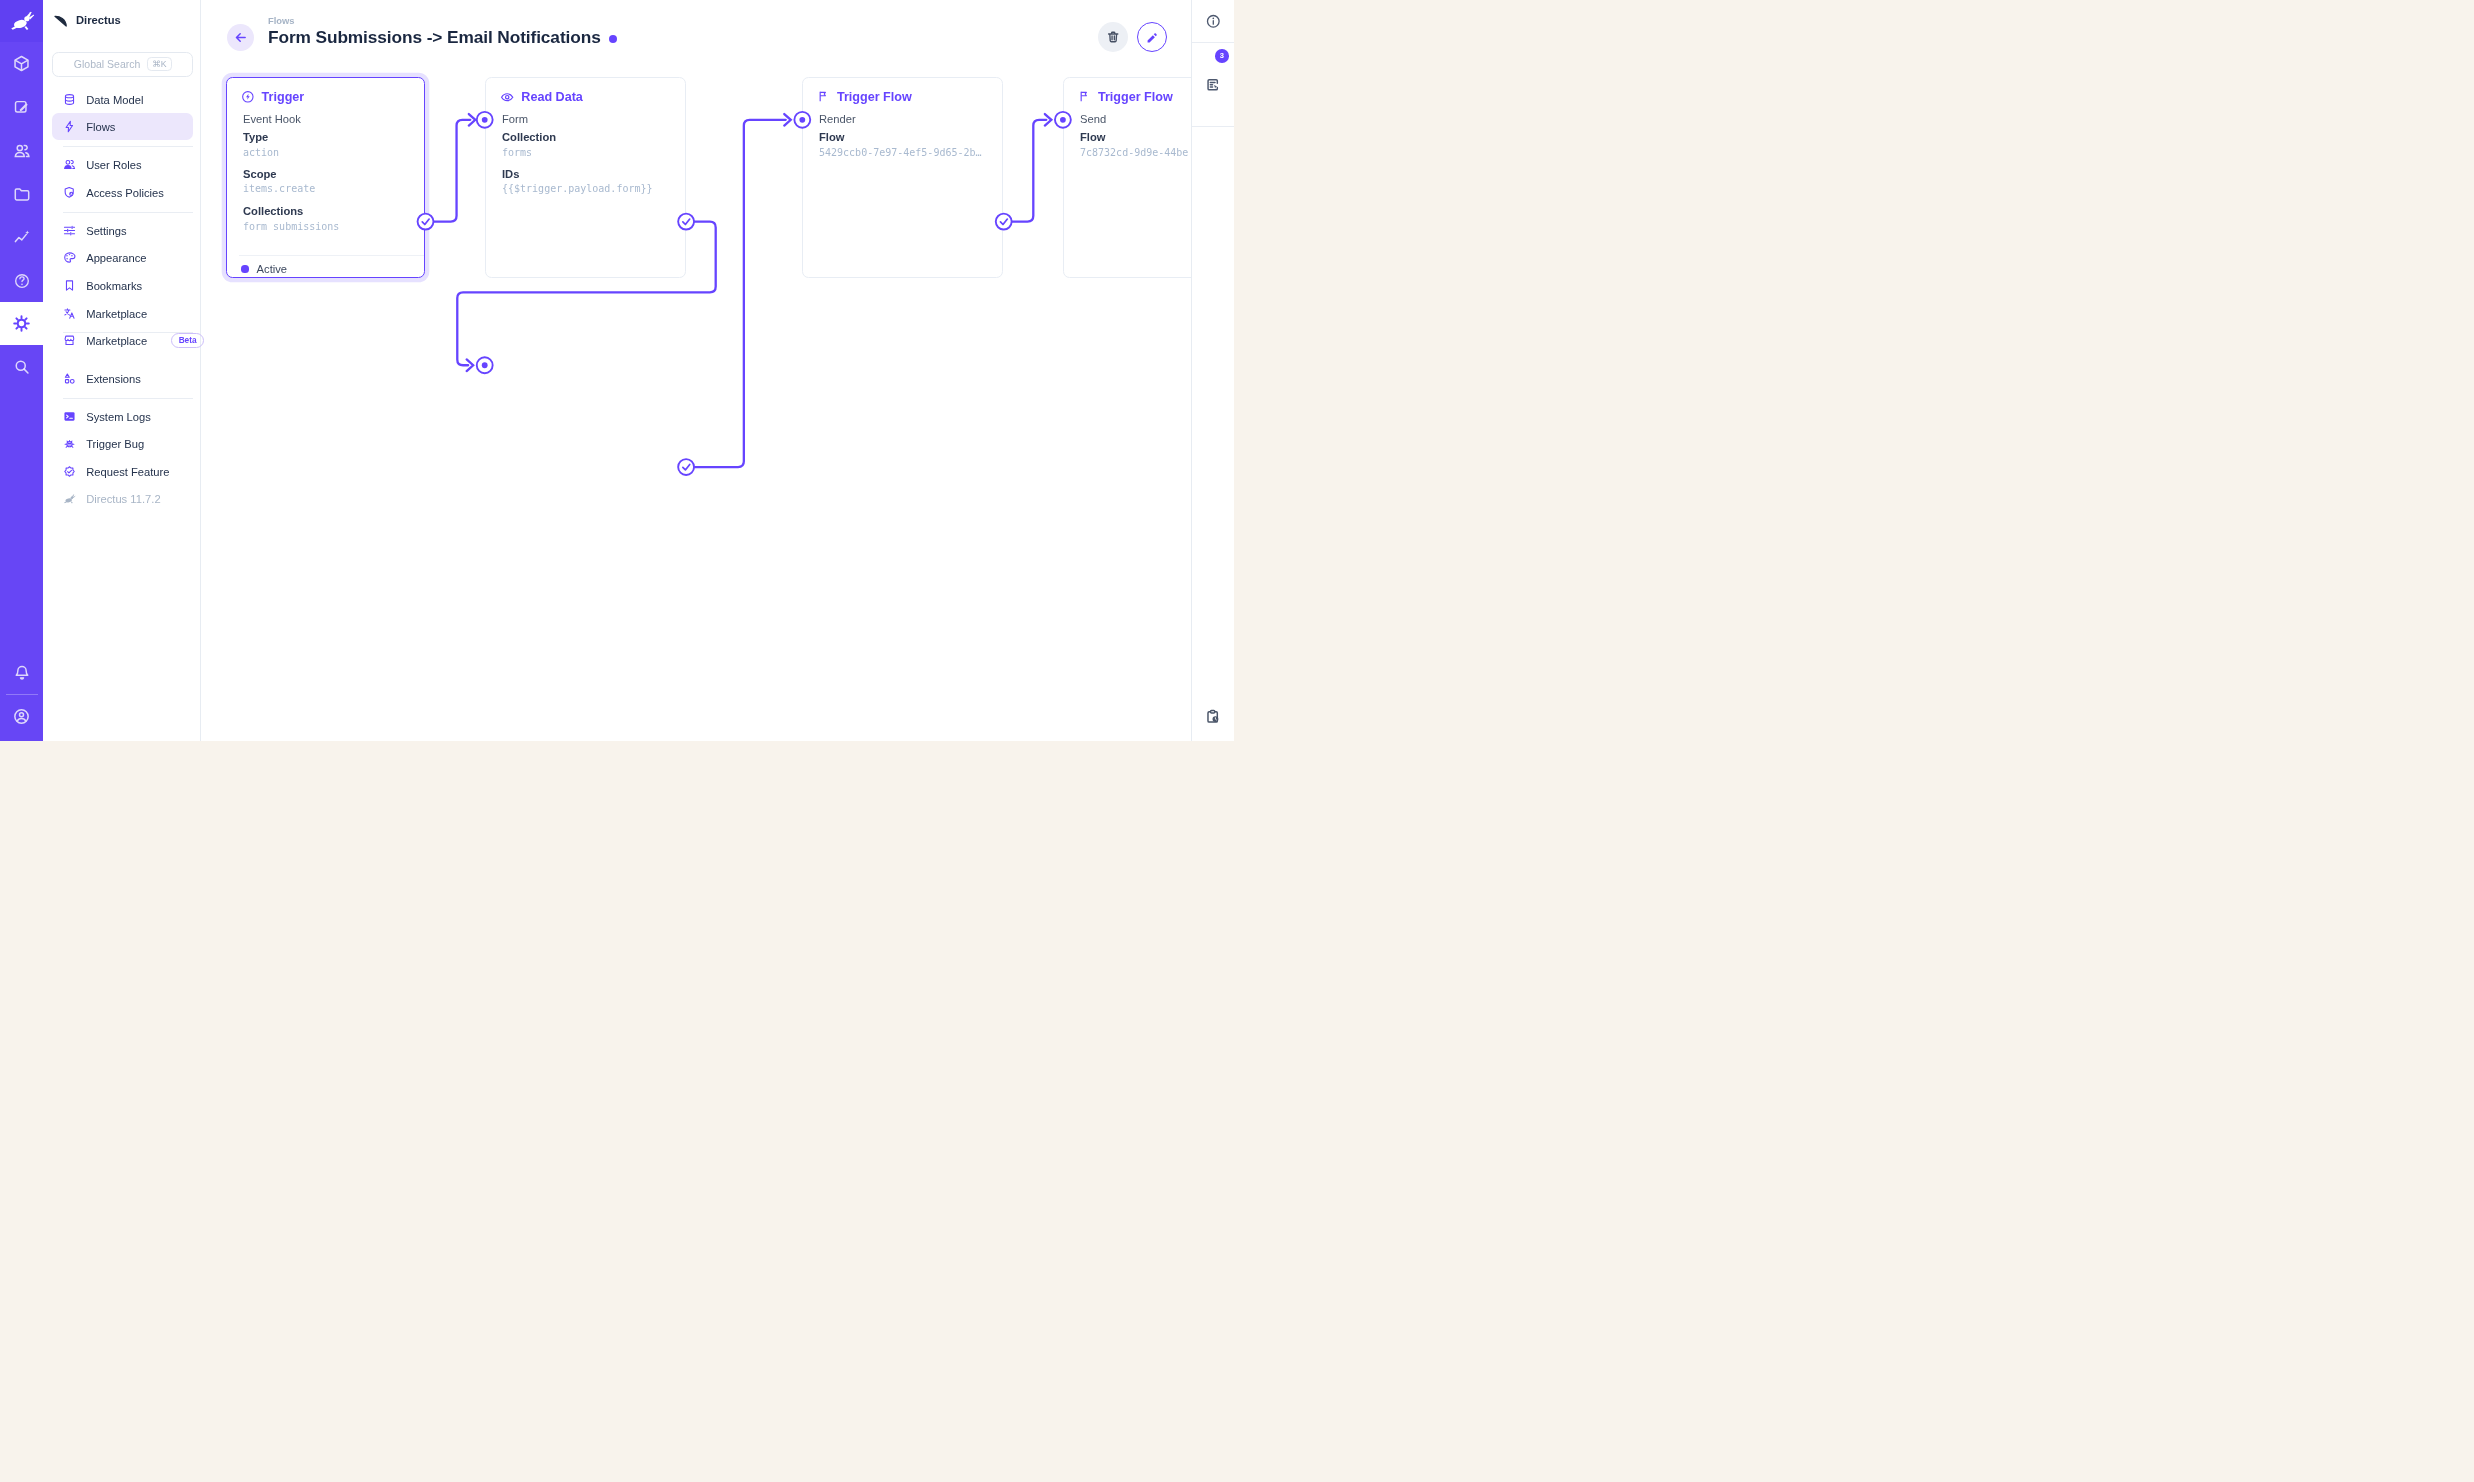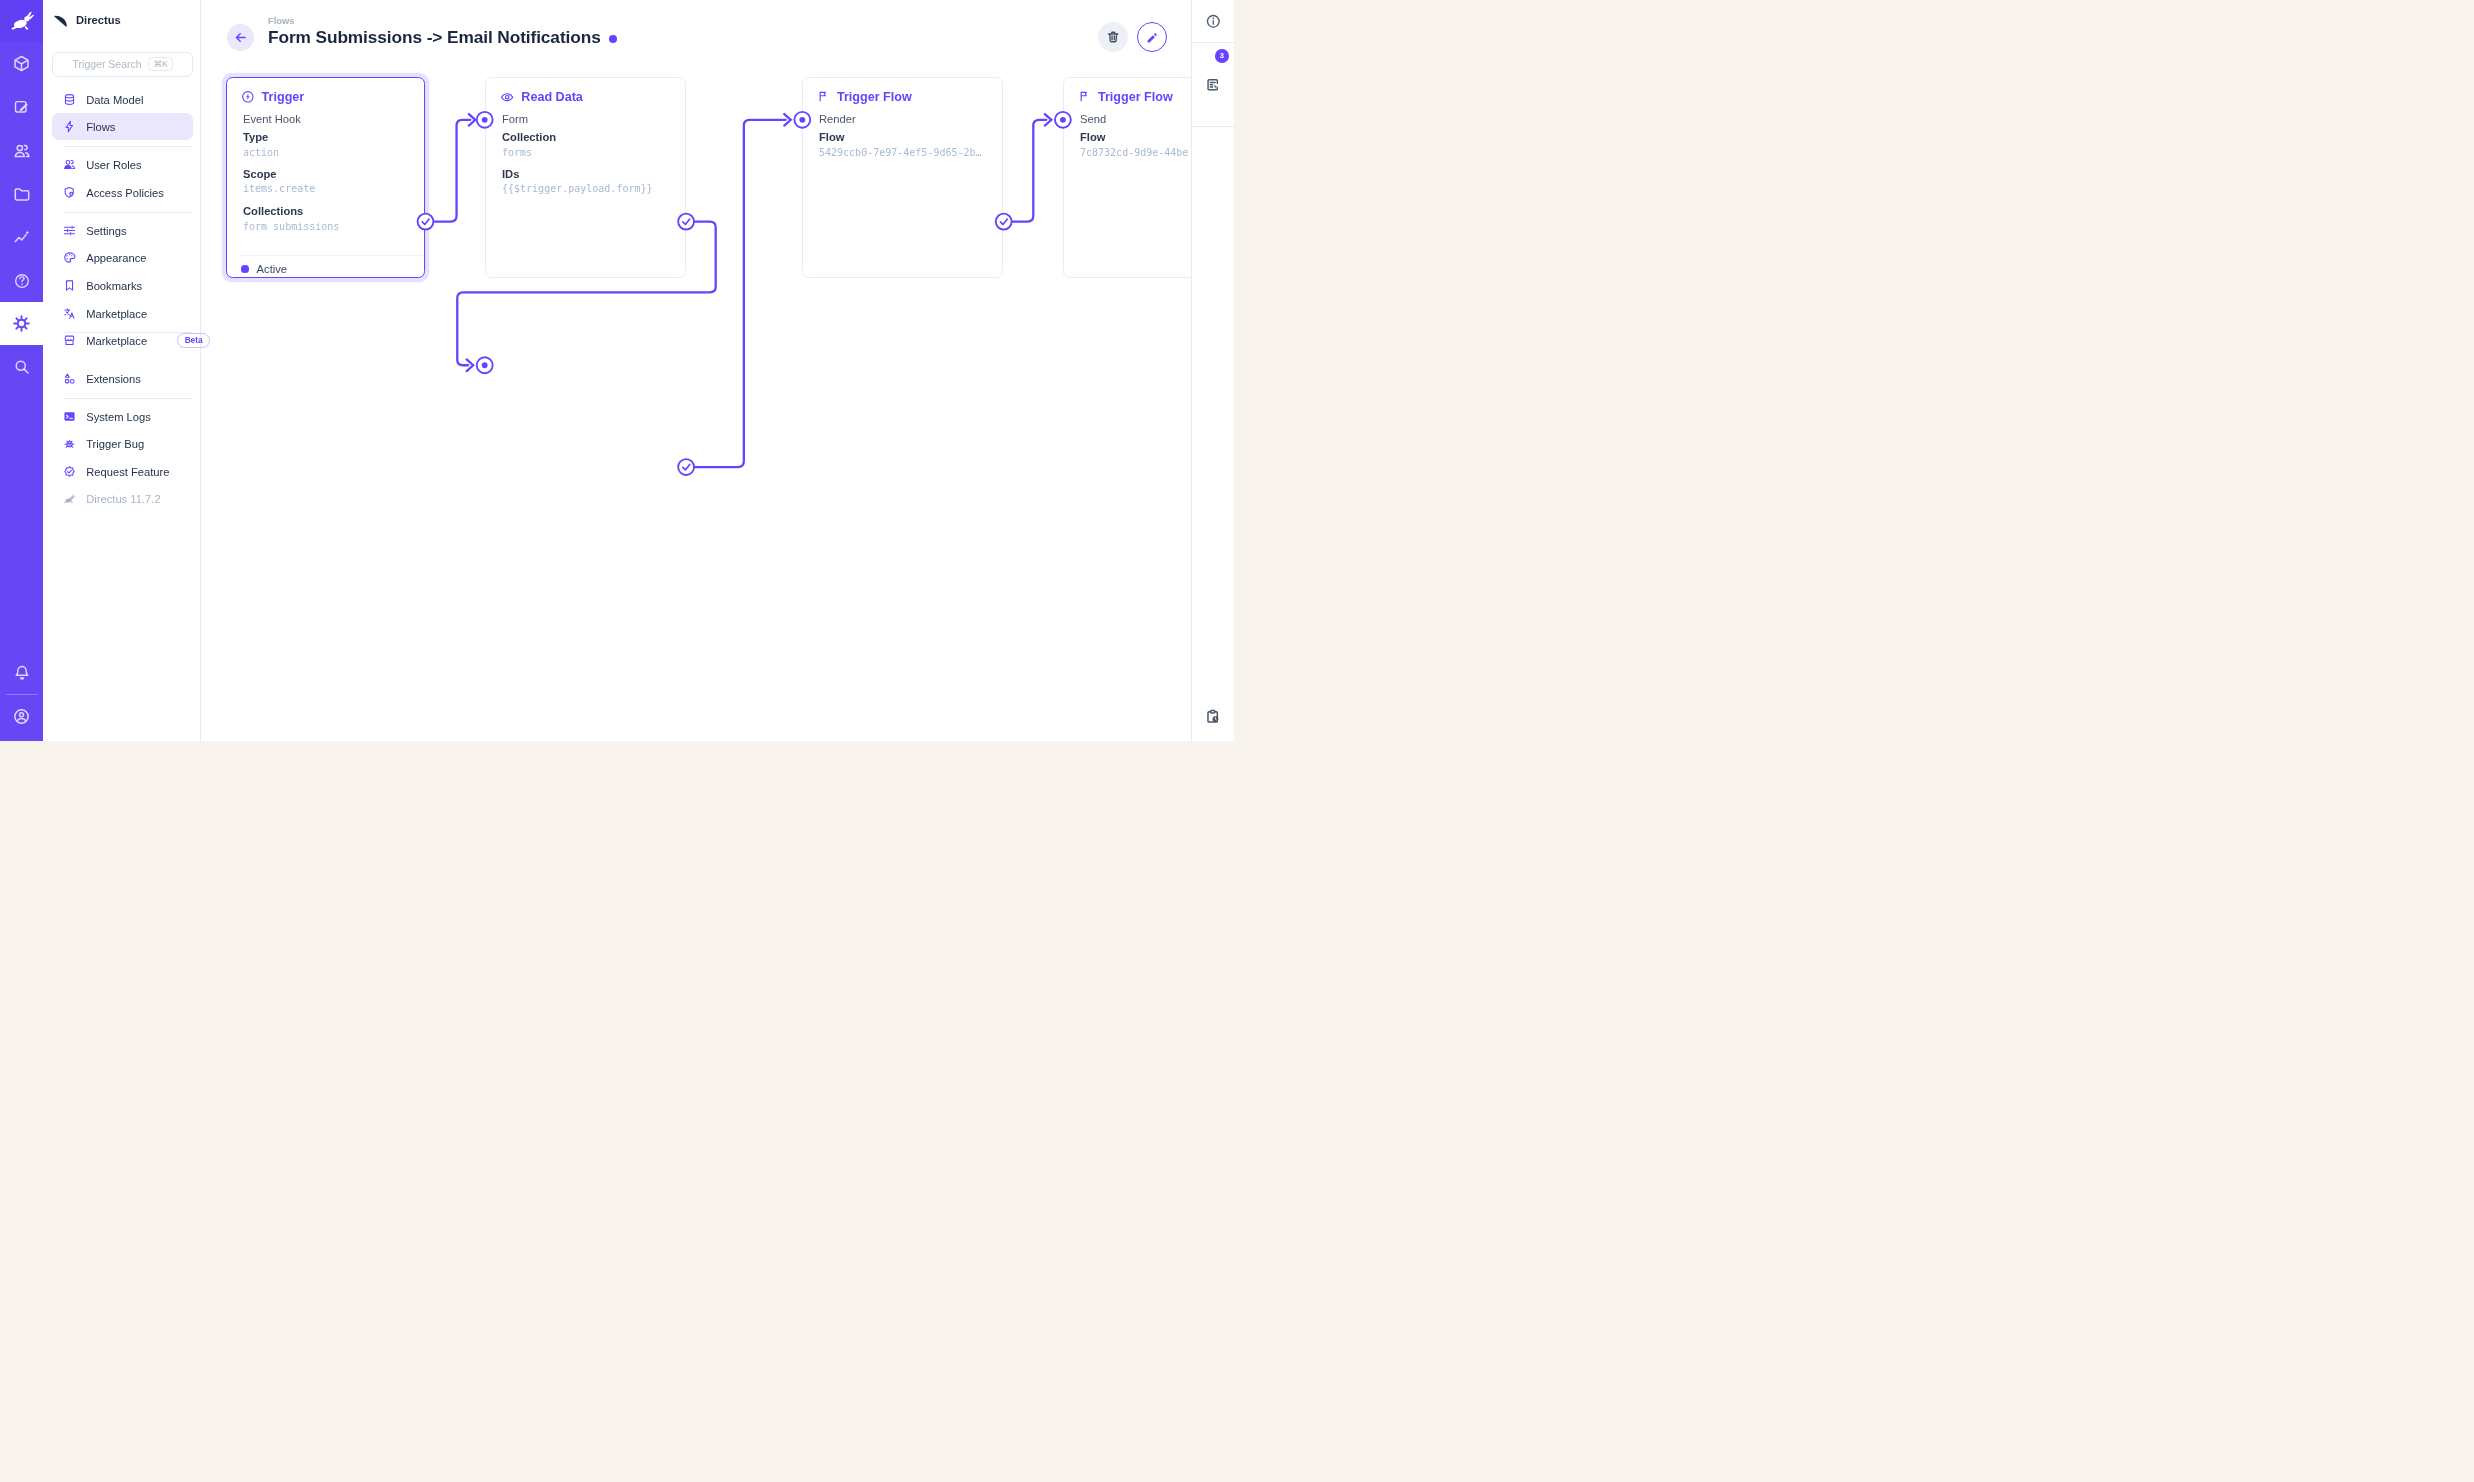--- a/index.html
+++ b/index.html
@@ -20,21 +20,21 @@
   .proj-header .pname { font-size:11.2px; font-weight:600; color:#1c2940; }
   .searchbox { position:absolute; left:9.4px; top:52px; width:141px; height:24.5px; border:1.1px solid #e4e9f0; border-radius:6.5px; display:flex; align-items:center; justify-content:center; gap:6.5px; background:#fff; }
   .searchbox .ph { color:#aeb9c8; font-size:10.5px; }
   .searchbox .kbd { border:1.1px solid #e4e9f0; border-radius:4.3px; font-size:8.7px; color:#a7b3c4; padding:0.7px 4.3px 1.4px; }
   .nav-item { position:absolute; left:9.4px; width:141px; height:27.4px; display:flex; align-items:center; gap:10px; padding-left:10.8px; border-radius:6.5px; color:#24324c; font-size:11.2px; font-weight:500; }
   .nav-item .nicon { width:13px; height:13px; color:#6644FF; flex:none; display:flex; }
   .nav-item.active { background:#ece7fc; }
   .nav-item.muted { color:#a8b5c6; font-weight:500; }
   .nav-item.muted .nicon { color:#a8b5c6; }
   .nav-div { position:absolute; left:20px; width:130px; height:1.1px; background:#e9edf3; }
-  .beta-badge { margin-left:20px; border:1.1px solid #cdbffa; color:#6644FF; font-size:8.3px; font-weight:700; padding:1.4px 6.5px 2.2px; border-radius:8px; }
+  .beta-badge { margin-left:14px; border:1.1px solid #cdbffa; color:#6644FF; font-size:8.3px; font-weight:700; padding:1.4px 6.5px 2.2px; border-radius:8px; }
 
   
   #main { position:absolute; left:201px; top:0; width:1033px; height:100%; overflow:hidden; background:#fff; }
   .back-btn { position:absolute; left:26px; top:24px; width:27.4px; height:27.4px; border-radius:50%; background:#ece7fc; display:flex; align-items:center; justify-content:center; }
   .crumb { position:absolute; left:67px; top:15px; font-size:9.4px; font-weight:600; color:#a6b4c6; }
   .title-row { position:absolute; left:67px; top:27.4px; display:flex; align-items:center; gap:8px; }
   .title-row h1 { font-size:17.3px; font-weight:700; color:#1a2740; letter-spacing:-0.1px; }
   .title-dot { width:8px; height:8px; border-radius:50%; background:#6644FF; margin-top:2.2px; }
   .hdr-btn { position:absolute; top:22.4px; width:30px; height:30px; border-radius:50%; display:flex; align-items:center; justify-content:center; }
   .hdr-btn.trash { left:897px; background:#edf0f5; }
@@ -154,21 +154,21 @@
 
   <div id="navpanel">
     <div class="proj-header">
       <svg width="15" height="15" viewBox="0 0 20 20">
           <path d="M2.6 4.4 C9 4 17.2 8.4 17.6 17.4 L2.6 4.4 Z" fill="#1e2a3e" stroke="#1e2a3e" stroke-width="1.6" stroke-linejoin="round"></path>
         </svg>
       <span class="pname">Directus</span>
     </div>
 
     <div class="searchbox">
-      <span class="ph">Trigger Search</span>
+      <span class="ph">Global Search</span>
       <span class="kbd">⌘K</span>
     </div>
 
     <div class="nav-item" style="top:86px">
       <span class="nicon">
           <svg viewBox="0 0 18 18" width="13" height="13" fill="none" stroke="currentColor" stroke-width="1.5">
             <ellipse cx="9" cy="4.4" rx="5.6" ry="2.2"></ellipse>
             <path d="M3.4 4.4v9.2c0 1.2 2.5 2.2 5.6 2.2s5.6-1 5.6-2.2V4.4"></path>
             <path d="M3.4 9c0 1.2 2.5 2.2 5.6 2.2s5.6-1 5.6-2.2"></path>
           </svg>

